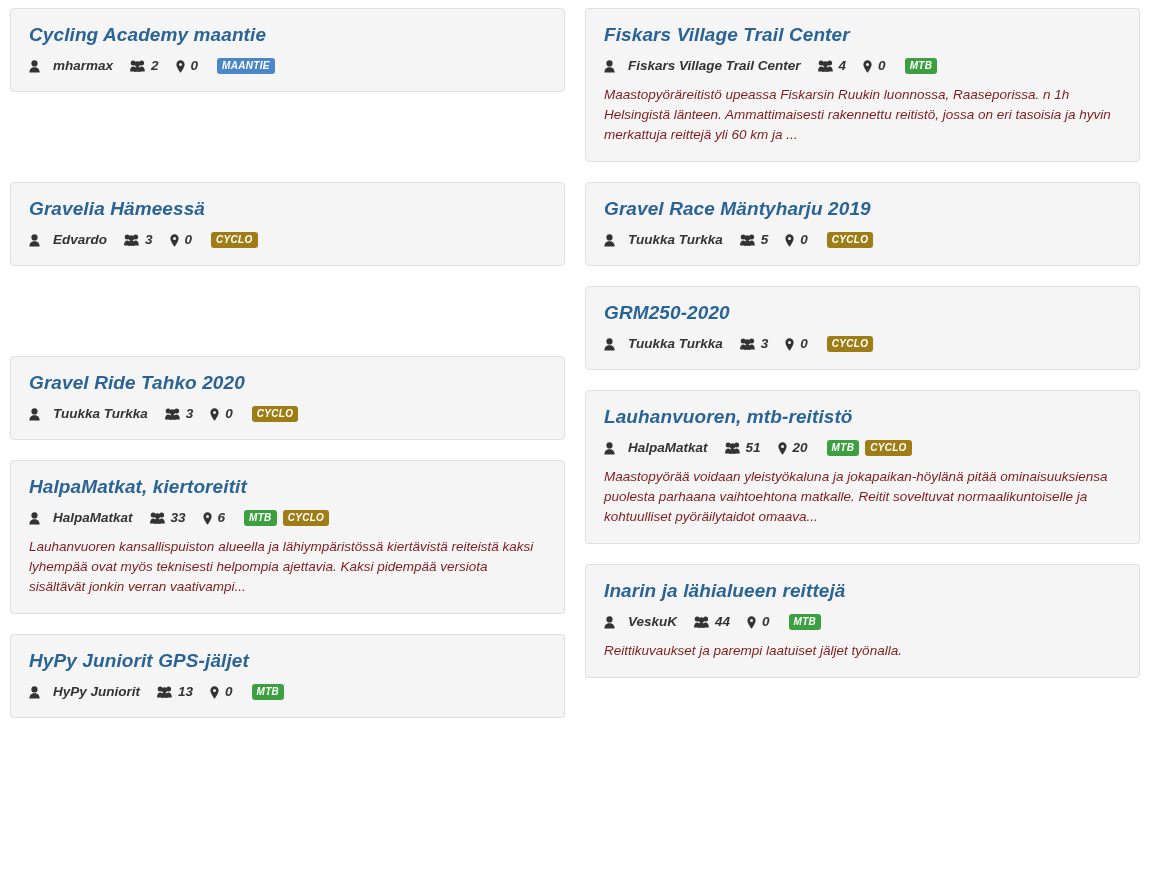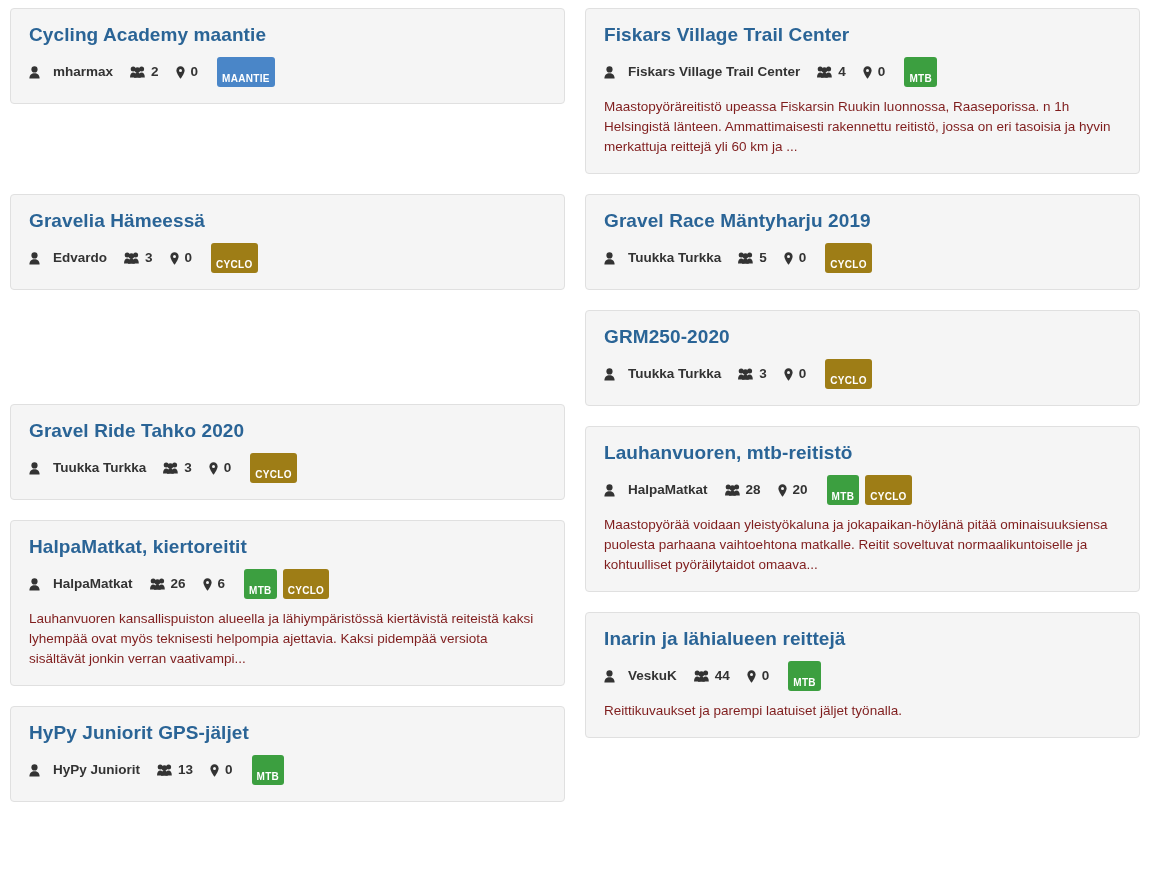--- a/index.html
+++ b/index.html
@@ -26,20 +26,21 @@
   .col {
     display: flex;
     flex-direction: column;
   }
   .card {
     background: #f5f5f5;
     border: 1px solid #e0e0e0;
     border-radius: 4px;
     padding: 14px 18px 16px 18px;
     margin-bottom: 20px;
+    font-style: italic;
   }
   .card-title {
     color: #2a6496;
     font-size: 19px;
     font-weight: bold;
     line-height: 24px;
     margin: 0 0 10px 0;
     letter-spacing: 0.1px;
   }
   .meta {
@@ -72,21 +73,21 @@
     display: inline-flex;
     align-items: center;
     gap: 6px;
     margin-left: 2px;
   }
   .badge {
     display: inline-block;
     font-size: 10px;
     font-weight: bold;
     color: #ffffff;
-    padding: 16px 5px 3px 5px;
+    padding: 2px 5px 3px 5px;
     border-radius: 3px;
     letter-spacing: 0.3px;
     line-height: 11px;
     text-transform: uppercase;
   }
   .badge.maantie { background: #4a86c8; }
   .badge.mtb { background: #3c9f40; }
   .badge.cyclo { background: #9e7d16; }
   .desc {
     margin-top: 10px;
@@ -174,21 +175,21 @@
         </span>
         <span class="num">0</span>
       </span>
       <span class="badges">
               <span class="badge cyclo">CYCLO</span>
             </span>
     </div>
 
   </div>
 
-  <div class="card" style="margin-bottom: 20px; margin-top: 24px;">
+  <div class="card" style="margin-bottom: 20px;">
     <div class="card-title">Gravel Ride Tahko 2020</div>
     <div class="meta">
       <span class="icon">
         <svg width="11" height="13" viewBox="0 0 11 13" aria-hidden="true">
           <circle cx="5.5" cy="3.4" r="3.1" fill="#333"></circle>
           <path d="M0.4 12.6 C0.4 8.9 2.6 7.2 5.5 7.2 C8.4 7.2 10.6 8.9 10.6 12.6 Z" fill="#333"></path>
         </svg>
       </span>
       <span class="author">Tuukka Turkka</span>
       <span class="stat">
@@ -234,21 +235,21 @@
         <span class="icon">
           <svg width="15" height="12" viewBox="0 0 15 12" aria-hidden="true">
             <circle cx="3.2" cy="3.0" r="2.5" fill="#333"></circle>
             <circle cx="11.6" cy="3.0" r="2.5" fill="#333"></circle>
             <circle cx="7.4" cy="4.1" r="2.8" fill="#333"></circle>
             <path d="M0 11.5 C0 8.3 1.4 6.6 3.2 6.6 C5.0 6.6 6.4 8.3 6.4 11.5 Z" fill="#333"></path>
             <path d="M8.4 11.5 C8.4 8.3 9.8 6.6 11.6 6.6 C13.4 6.6 14.8 8.3 14.8 11.5 Z" fill="#333"></path>
             <path d="M4.0 11.8 C4.0 8.4 5.5 6.5 7.4 6.5 C9.3 6.5 10.8 8.4 10.8 11.8 Z" fill="#333"></path>
           </svg>
         </span>
-        <span class="num">26</span>
+        <span class="num">33</span>
       </span>
       <span class="stat">
         <span class="icon">
           <svg width="9" height="13" viewBox="0 0 9 13" aria-hidden="true">
             <path d="M4.5 0.3 C2.2 0.3 0.4 2.1 0.4 4.4 C0.4 7.5 4.5 12.7 4.5 12.7 C4.5 12.7 8.6 7.5 8.6 4.4 C8.6 2.1 6.8 0.3 4.5 0.3 Z" fill="#333"></path>
             <circle cx="4.5" cy="4.4" r="1.5" fill="#f5f5f5"></circle>
           </svg>
         </span>
         <span class="num">6</span>
       </span>
@@ -430,21 +431,21 @@
         <span class="icon">
           <svg width="15" height="12" viewBox="0 0 15 12" aria-hidden="true">
             <circle cx="3.2" cy="3.0" r="2.5" fill="#333"></circle>
             <circle cx="11.6" cy="3.0" r="2.5" fill="#333"></circle>
             <circle cx="7.4" cy="4.1" r="2.8" fill="#333"></circle>
             <path d="M0 11.5 C0 8.3 1.4 6.6 3.2 6.6 C5.0 6.6 6.4 8.3 6.4 11.5 Z" fill="#333"></path>
             <path d="M8.4 11.5 C8.4 8.3 9.8 6.6 11.6 6.6 C13.4 6.6 14.8 8.3 14.8 11.5 Z" fill="#333"></path>
             <path d="M4.0 11.8 C4.0 8.4 5.5 6.5 7.4 6.5 C9.3 6.5 10.8 8.4 10.8 11.8 Z" fill="#333"></path>
           </svg>
         </span>
-        <span class="num">28</span>
+        <span class="num">51</span>
       </span>
       <span class="stat">
         <span class="icon">
           <svg width="9" height="13" viewBox="0 0 9 13" aria-hidden="true">
             <path d="M4.5 0.3 C2.2 0.3 0.4 2.1 0.4 4.4 C0.4 7.5 4.5 12.7 4.5 12.7 C4.5 12.7 8.6 7.5 8.6 4.4 C8.6 2.1 6.8 0.3 4.5 0.3 Z" fill="#333"></path>
             <circle cx="4.5" cy="4.4" r="1.5" fill="#f5f5f5"></circle>
           </svg>
         </span>
         <span class="num">20</span>
       </span>

